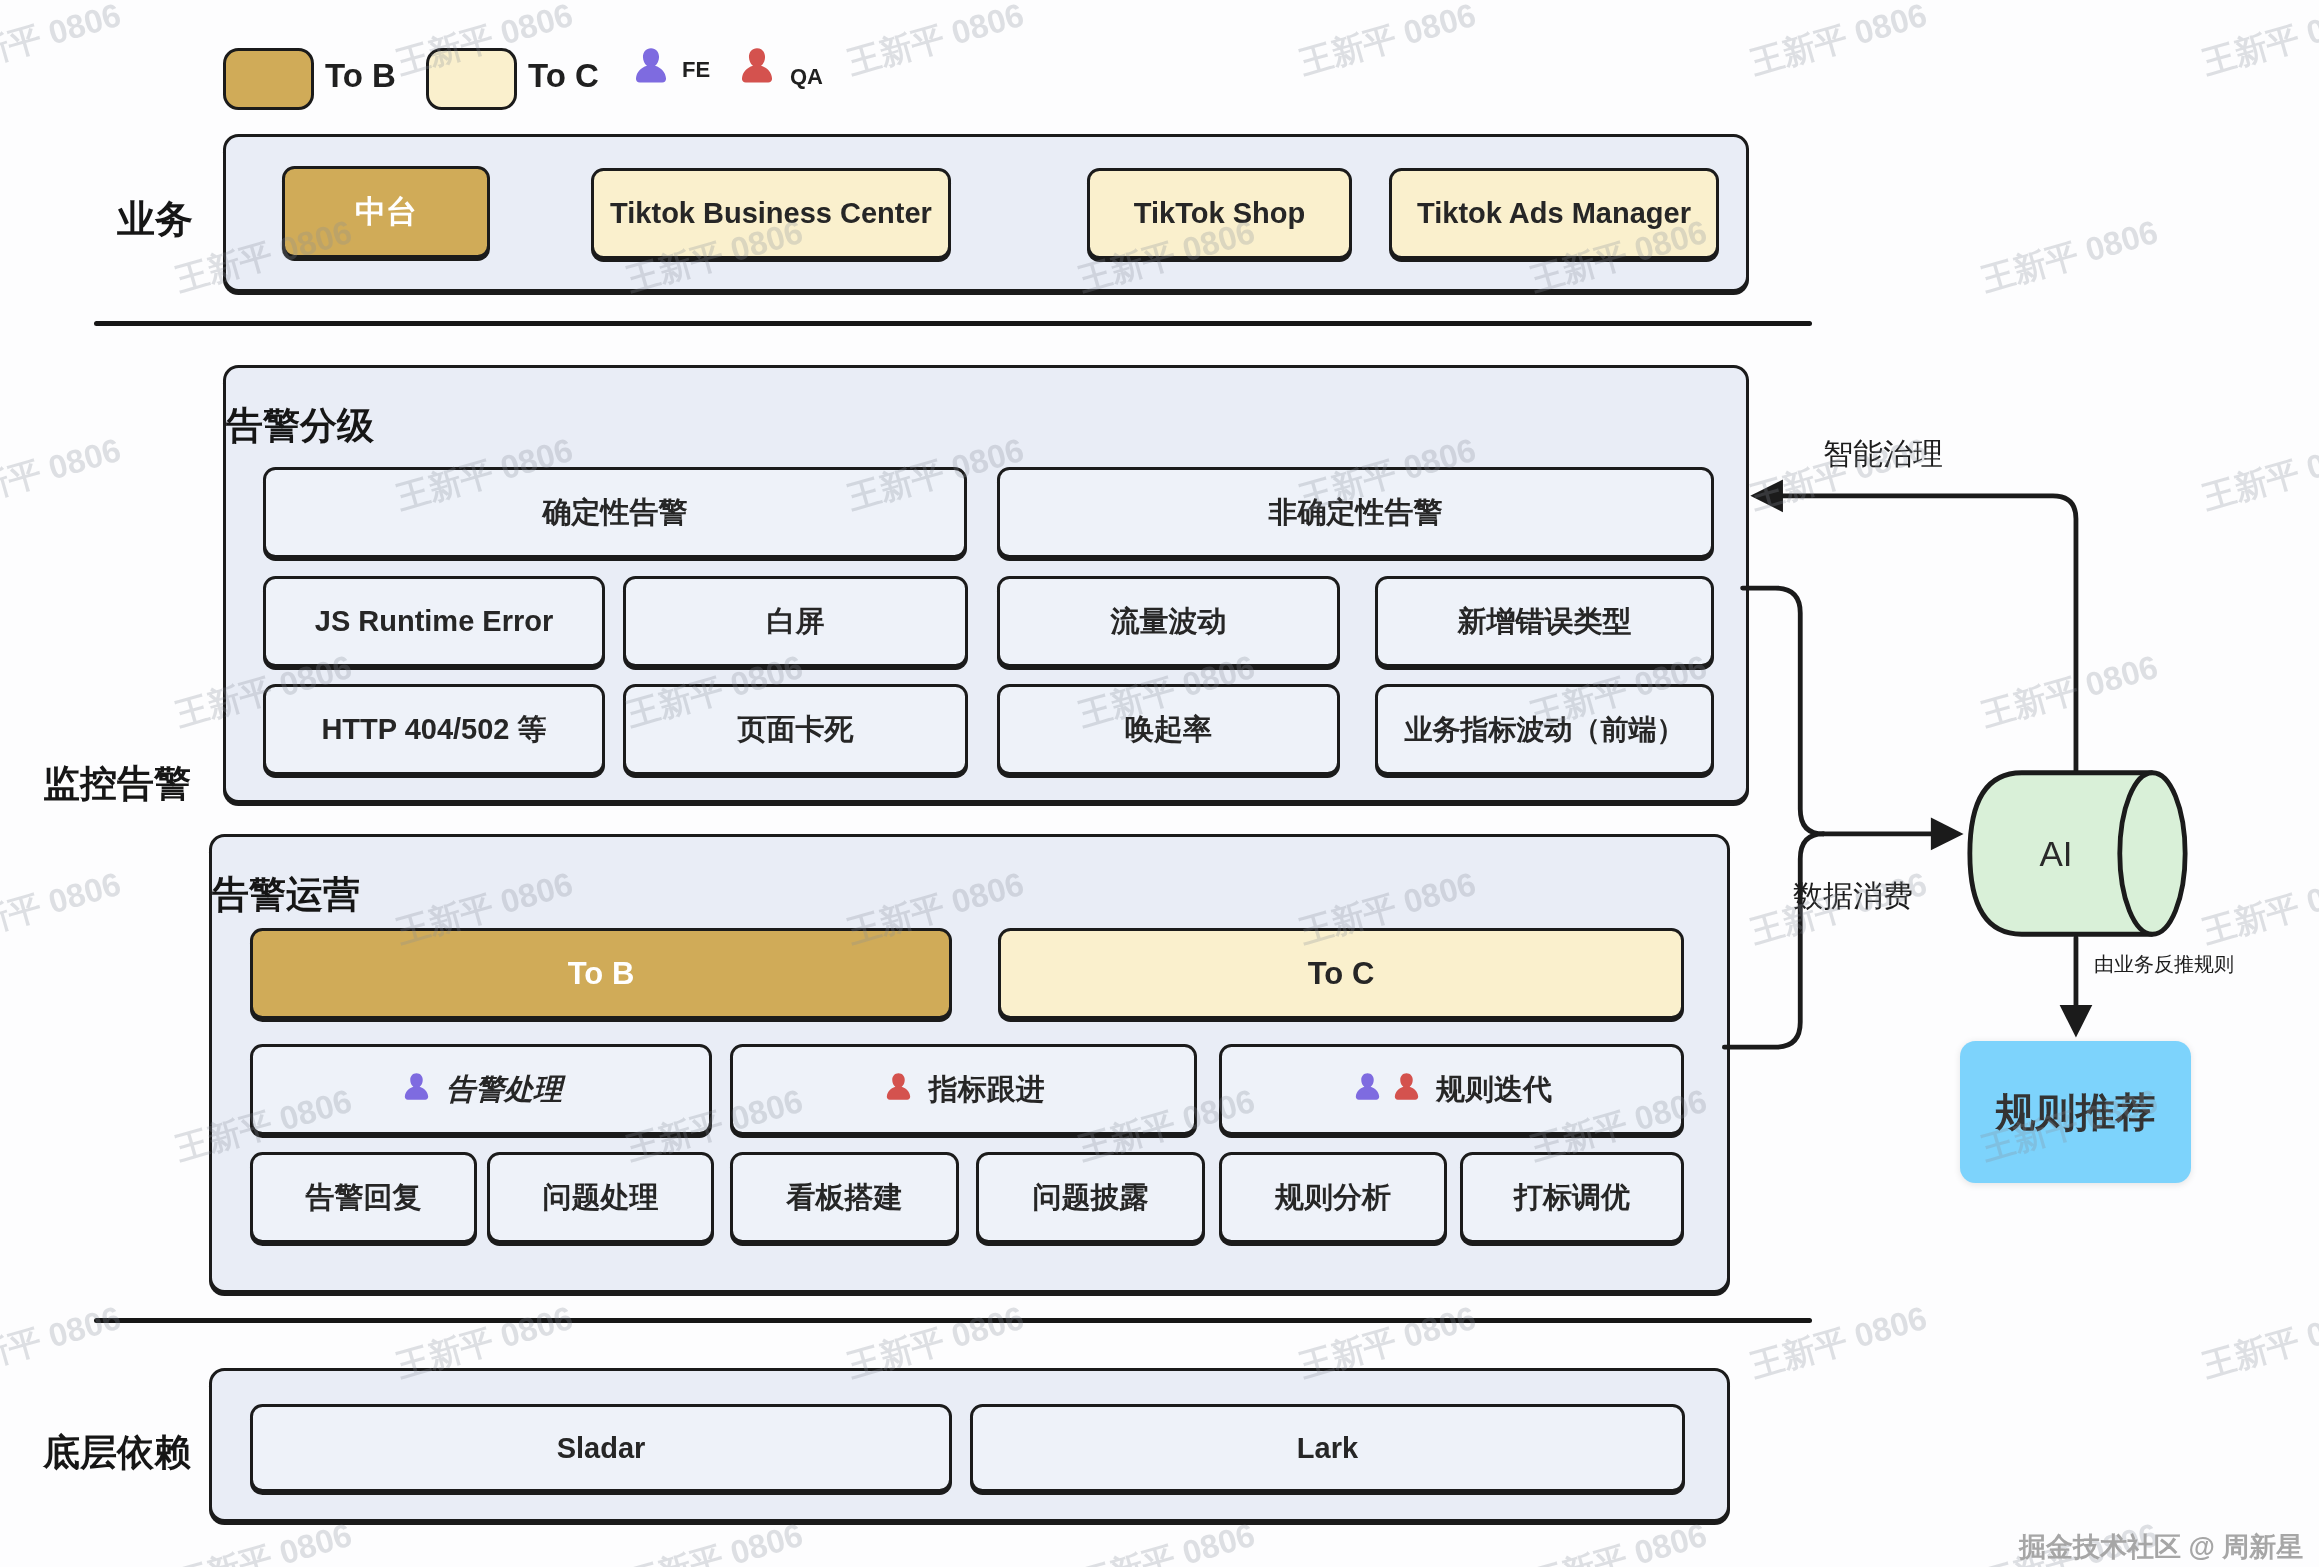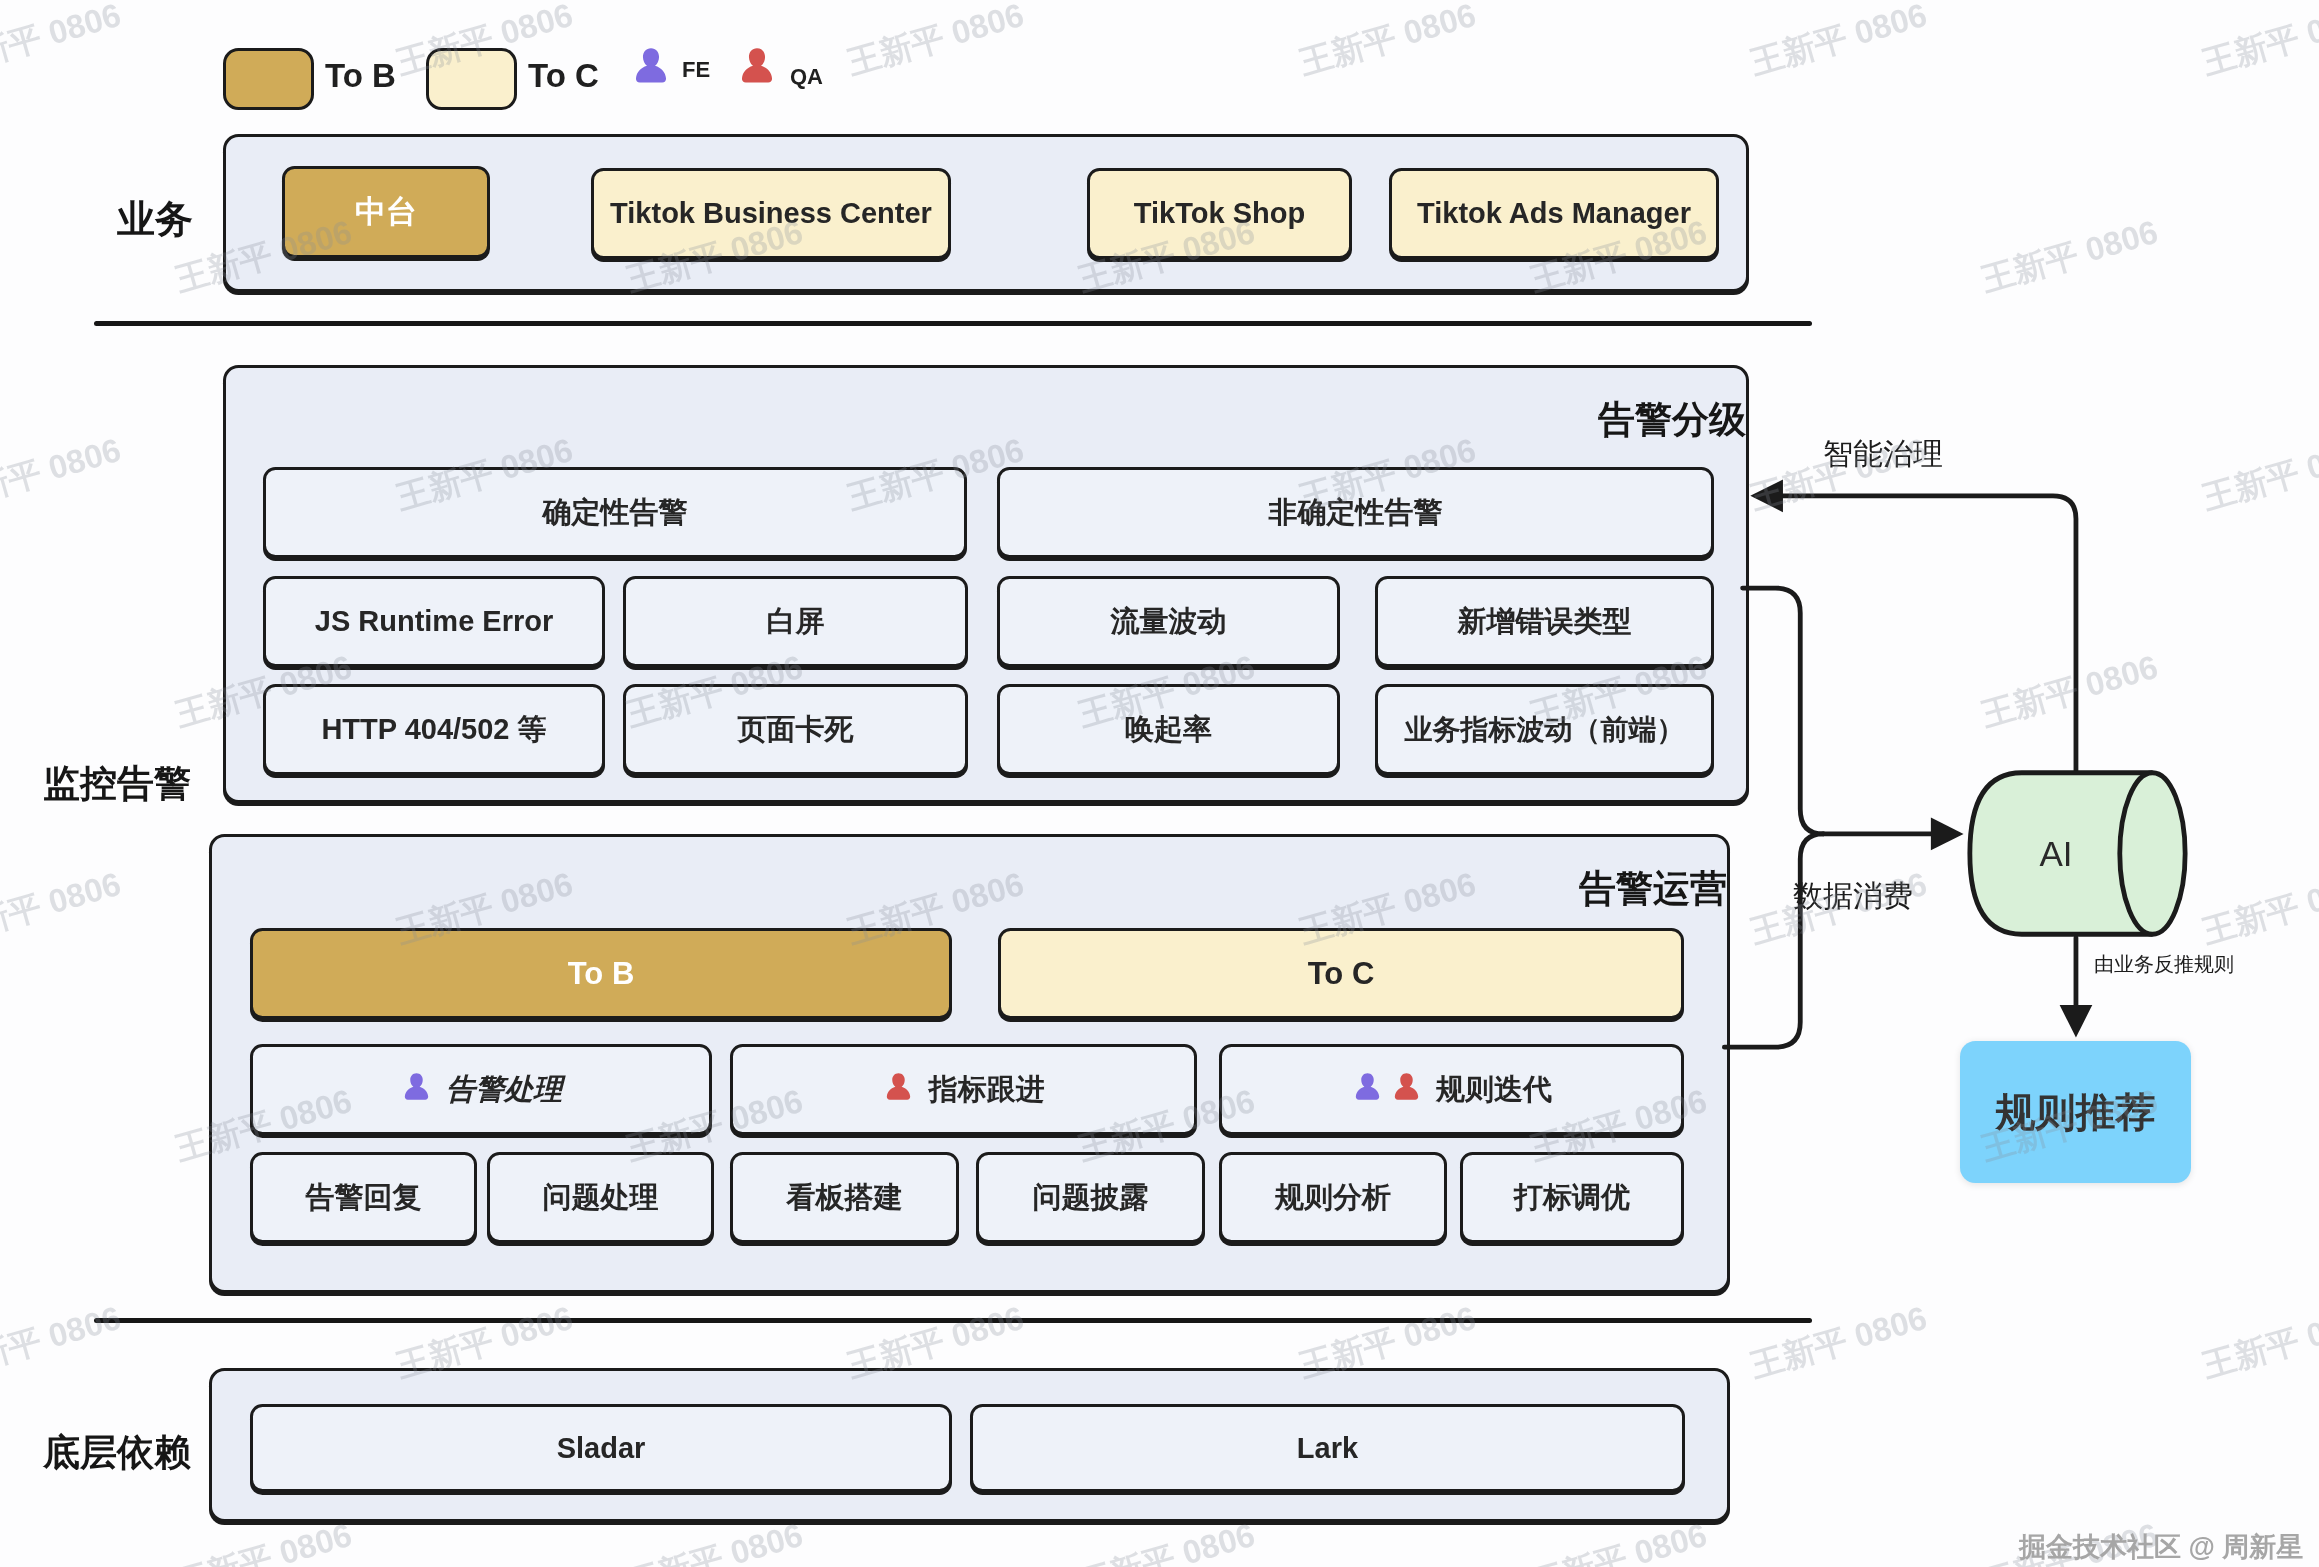--- a/index.html
+++ b/index.html
@@ -6,22 +6,22 @@
   body { font-family:"Liberation Sans","DejaVu Sans",sans-serif; }
   .canvas { position:relative; width:2319px; height:1568px; background:#fdfdfe; overflow:hidden; }
 
   
   .container {
     position:absolute; background:#e9edf6;
     border:3.8px solid #1b1b1b; border-radius:15.4px;
     box-shadow:0 2.9px 0 #1b1b1b;
   }
   .container-title {
-    position:absolute; left:0; top:27px; width:100%;
-    text-align:right; font-size:37px; font-weight:700; color:#161616;
+    position:absolute; left:0; top:33px; width:100%;
+    text-align:left; font-size:37px; font-weight:700; color:#161616;
   }
 
   
   .node {
     position:absolute; background:#eef2f9;
     border:3.8px solid #1b1b1b; border-radius:12.5px;
     box-shadow:0 2.9px 0 #1b1b1b;
     display:flex; align-items:center; justify-content:center; gap:13.4px;
     font-size:29px; font-weight:600; color:#262626; white-space:nowrap;
   }

